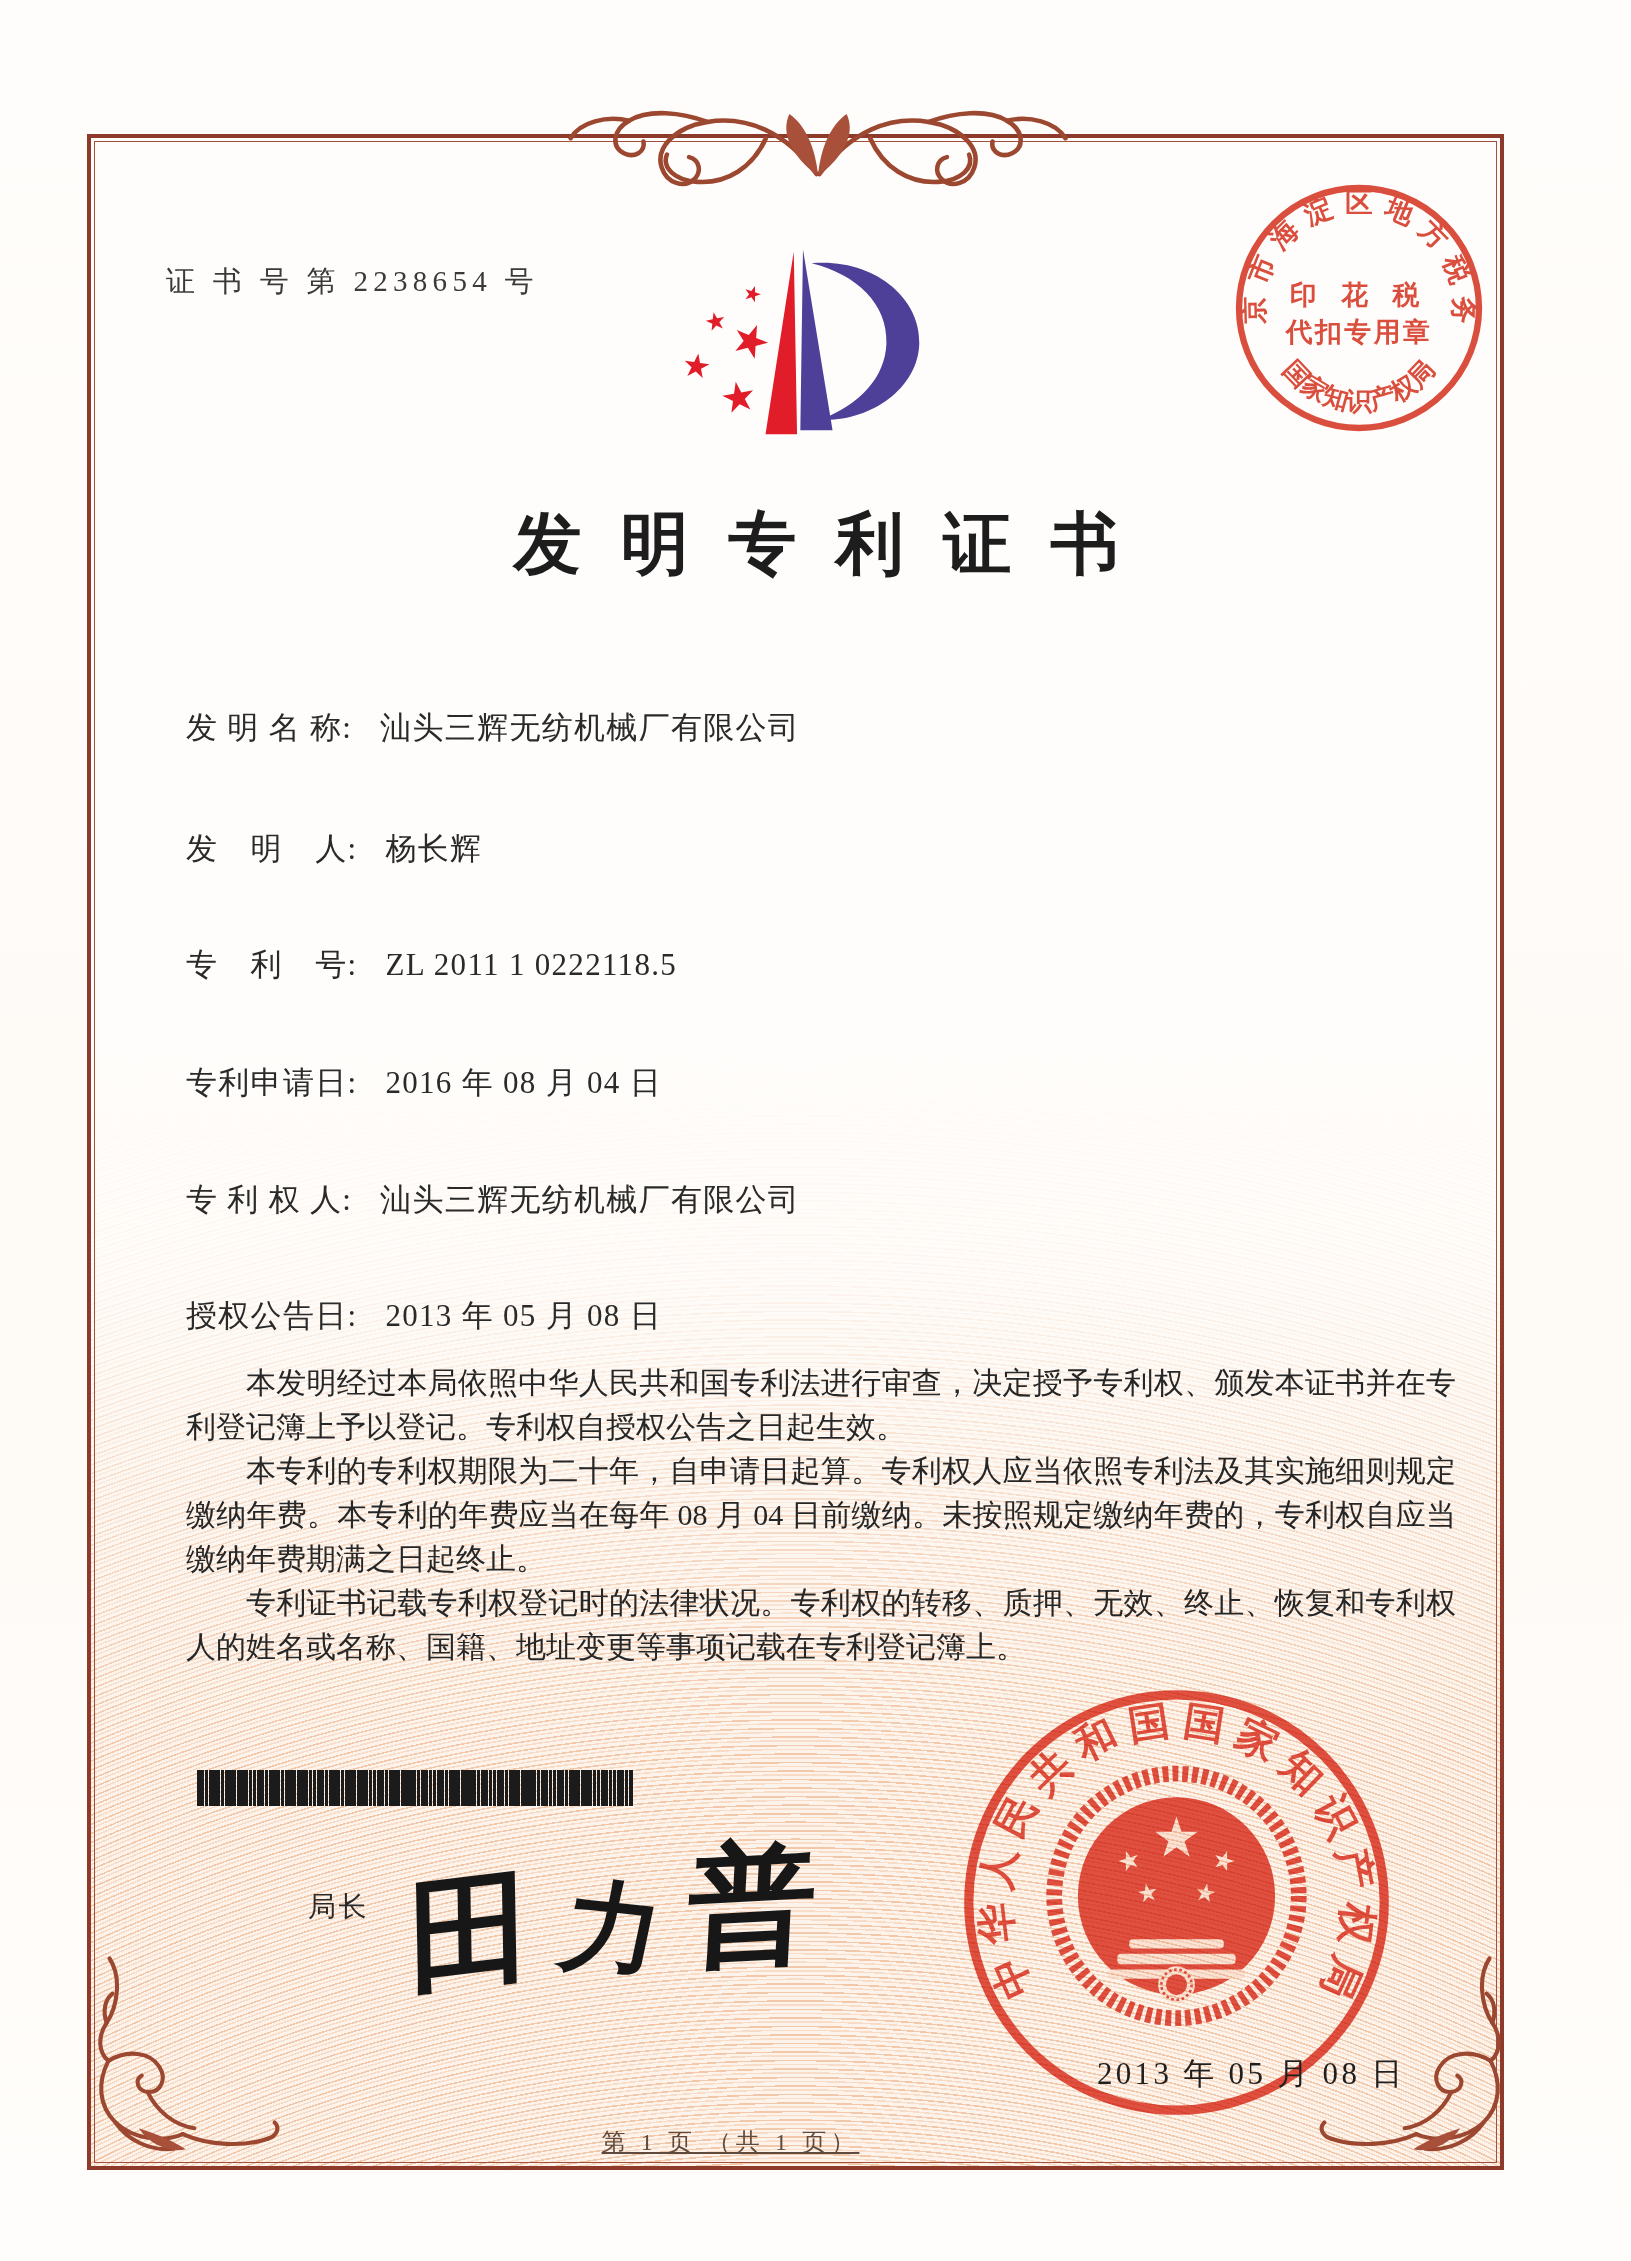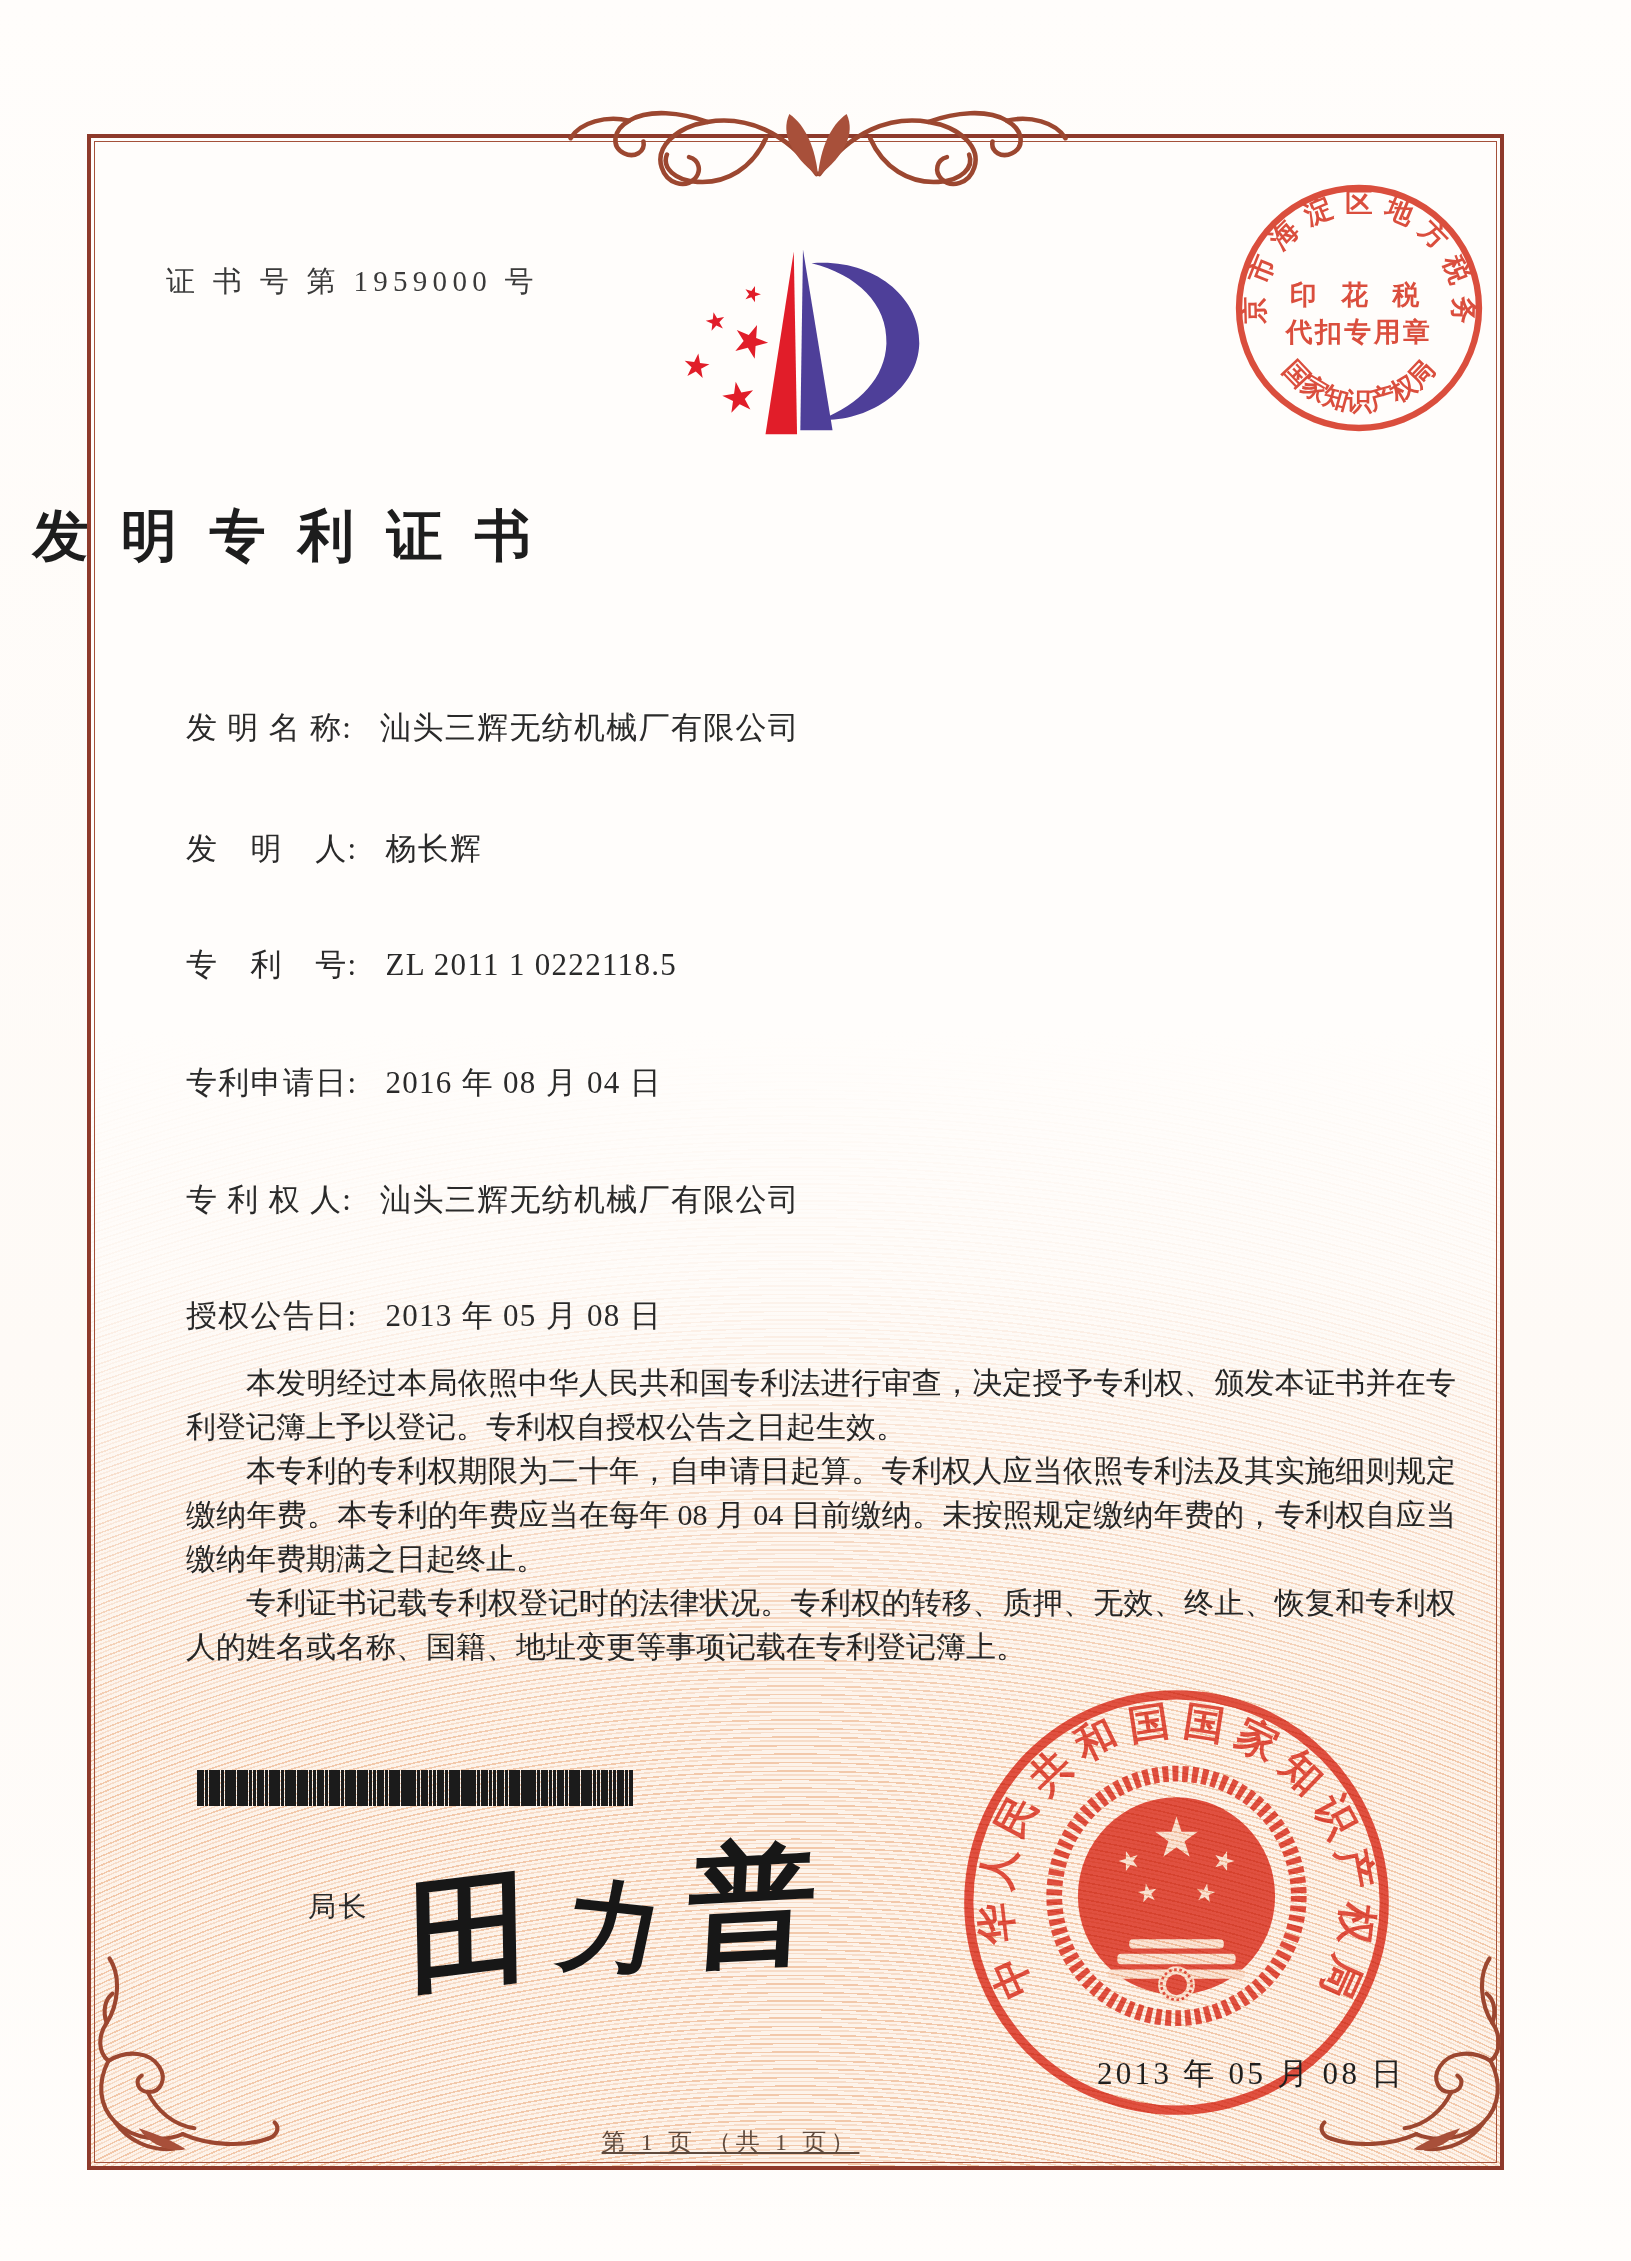--- a/index.html
+++ b/index.html
@@ -26,21 +26,21 @@
   .frame::after{content:"";position:absolute;inset:3.3px;border:1.3px solid #a5513a;}
   .orn{position:absolute;z-index:2;}
   .cert-no{
     position:absolute;left:166px;top:262px;z-index:3;
     font-size:29px;letter-spacing:5.3px;color:#3a3a3a;
   }
   .logo{position:absolute;left:663px;top:225px;width:276px;height:237px;z-index:3;}
   .tax-stamp{position:absolute;left:1225px;top:174px;width:268px;height:268px;z-index:4;opacity:.93;mix-blend-mode:multiply;}
   .title{
     position:absolute;left:0;top:499px;width:100%;z-index:3;margin:0;
-    font-size:56px;font-weight:bold;
+    font-size:68px;font-weight:bold;text-align:center;
     letter-spacing:0.58em;text-indent:0.58em;color:#1d1d1d;
   }
   .field{position:absolute;left:186px;z-index:3;font-size:31px;letter-spacing:1.3px;white-space:nowrap;color:#2a2a2a;}
   .field .flabel{margin-right:28px;}
   .paras{
     position:absolute;left:186px;top:1361px;width:1270px;z-index:3;
     font-size:30px;line-height:44px;text-align:justify;color:#262626;
   }
   .paras p{margin:0;text-indent:2em;}
   .barcode{
@@ -100,21 +100,21 @@
       <path d="M185,310 C140,330 80,332 40,318"></path>
       <path d="M40,318 C25,314 18,300 28,290"></path>
       <path d="M260,300 C240,330 205,342 180,336 C200,322 230,310 260,300 Z" fill="#a8503a" stroke="none"></path>
     </g>
   </svg>
 
   <svg class="orn" style="left:92px;top:1940px;width:199px;height:236px;" viewBox="0 0 340 360">
     <use href="#cornerFlourish" transform="translate(340,0) scale(-1,1)"></use>
   </svg>
 
-  <div class="cert-no">证 书 号 第 1959000 号</div>
+  <div class="cert-no">证 书 号 第 2238654 号</div>
 
   <svg class="logo" viewBox="0 0 420 360">
     <defs>
       <path id="star" d="M0,-1 L0.2245,-0.309 L0.951,-0.309 L0.3633,0.118 L0.5878,0.809 L0,0.382 L-0.5878,0.809 L-0.3633,0.118 L-0.951,-0.309 L-0.2245,-0.309 Z"></path>
     </defs>
     <path d="M226,58 C320,50 392,110 390,180 C388,252 310,300 240,296 C300,272 338,232 340,180 C342,120 295,75 226,58 Z" fill="#4e3f99"></path>
     <polygon points="199,40 156,318 204,318" fill="#e11d29"></polygon>
     <polygon points="213,37 209,312 258,312" fill="#4e3f99"></polygon>
     <g fill="#e11d29">
       <use href="#star" transform="translate(136,105) scale(13) rotate(18)"></use>

